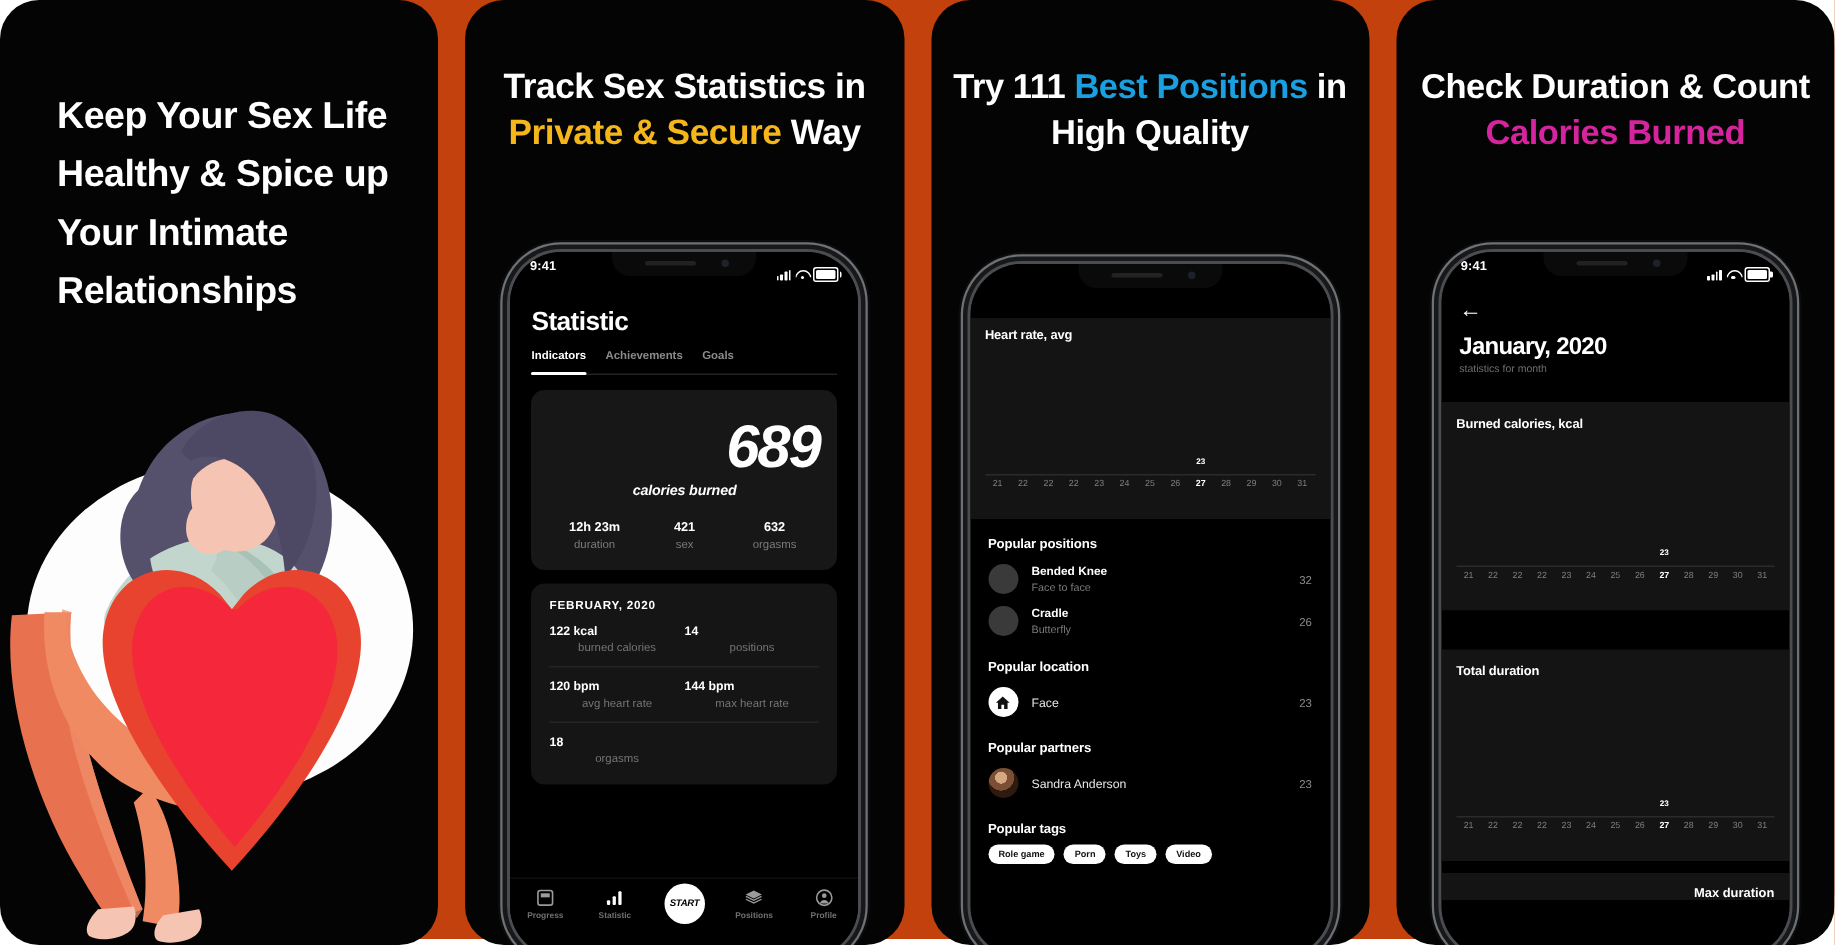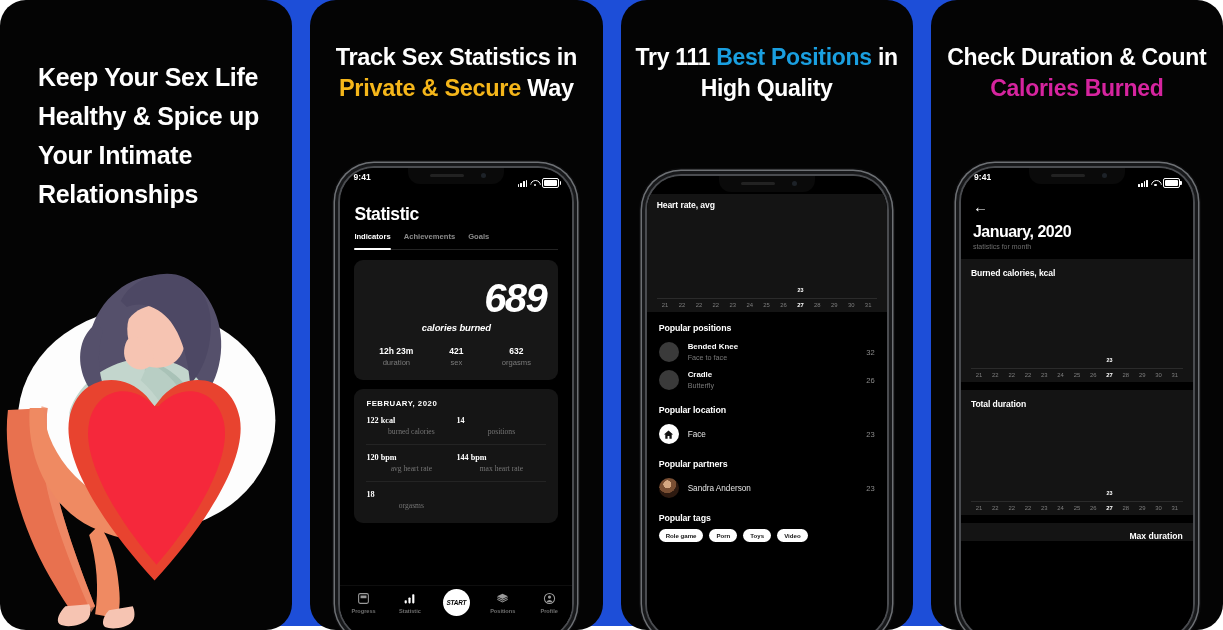--- a/index.html
+++ b/index.html
@@ -1,17 +1,17 @@
 <!DOCTYPE html>
 <html><head>
 <meta charset="utf-8">
 <style>
   html,body{margin:0;padding:0;background:#ffffff;}
   body{width:1223px;height:630px;font-family:"Liberation Sans",sans-serif;-webkit-font-smoothing:antialiased;}
-  .gallery{position:relative;width:1223px;height:626px;display:flex;gap:18px;background:#1d4ed8;box-sizing:border-box;border-radius:32px;}
+  .gallery{position:relative;width:1223px;height:626px;display:flex;gap:18px;background:#c2410c;box-sizing:border-box;border-radius:32px;}
   .panel{position:relative;flex:1 1 0;height:630px;background:#040404;border-radius:26px;overflow:hidden;}
   .headline{position:absolute;top:42px;left:0;right:0;text-align:center;font-weight:700;color:#fff;letter-spacing:-.3px;line-height:1.34;padding:0 12px;box-sizing:border-box;}
   .p1 .headline{font-size:25px;text-align:left;padding-left:38px;line-height:1.56;top:58px;}
   .p2 .headline{font-size:23.5px;}
   .p3 .headline{font-size:23px;}
   .p4 .headline{font-size:23px;}
   .hl-accent{}
   
   .illus{position:absolute;left:0;bottom:0;width:100%;height:420px;}
   
@@ -48,30 +48,30 @@
   .big-num{text-align:right;color:#fff;font-size:40px;font-weight:800;font-style:italic;letter-spacing:-1.5px;line-height:1;margin-top:6px;}
   .big-sub{text-align:center;color:#fff;font-size:9.5px;font-weight:700;font-style:italic;margin-top:4px;letter-spacing:-.1px;}
   .trio{display:flex;margin-top:13px;}
   .trio>div{flex:1;text-align:center;}
   .trio .v{color:#fff;font-size:8.5px;font-weight:700;}
   .trio .l{color:#7b7b7b;font-size:7.6px;margin-top:2px;}
   .card2{background:#151515;border-radius:9px;margin-top:9px;padding:10px 12px 11px;}
   .mhead{color:#fff;font-size:7.8px;font-weight:700;letter-spacing:.5px;}
   .mrow{display:flex;padding:8px 0;border-bottom:1px solid #242424;}
   .mrow:last-child{border-bottom:none;padding-bottom:2px;}
-  .mrow>div{flex:1;font-family:Liberation Serif, serif;}
+  .mrow>div{flex:1;}
   .mv{color:#fff;font-size:8.2px;font-weight:700;}
   .ml{color:#757575;font-size:7.6px;margin-top:2px;text-align:center;}
   .tabbar{position:absolute;left:0;right:0;bottom:0;height:46px;background:#000;display:flex;align-items:flex-start;justify-content:space-around;padding-top:6px;border-top:1px solid #0e0e0e;}
   .tb{display:flex;flex-direction:column;align-items:center;gap:3px;width:40px;}
   .tb .lab{color:#6f6f6f;font-size:5.6px;font-weight:600;}
   .tb.mid{position:relative;top:-3px;}
   .startbtn{width:27px;height:27px;border-radius:50%;background:#fff;display:flex;align-items:center;justify-content:center;color:#000;font-size:6.4px;font-weight:800;font-style:italic;letter-spacing:-.2px;}
   
-  .chart-card{background:#141414;padding:9px 10px 4px;}
+  .chart-card{background:#141414;padding:9px 10px 20px;margin-top:18px;}
   .chart-title{color:#fff;font-size:8.6px;font-weight:700;letter-spacing:-.1px;}
   .plot{position:relative;display:flex;align-items:flex-end;justify-content:space-between;margin-top:7px;}
   .bcol{position:relative;flex:1;display:flex;flex-direction:column;align-items:center;justify-content:flex-end;}
   .bar{width:4.4px;border-radius:2.2px;}
   .bar.sel{background:#fff;}
   .baltip{position:absolute;bottom:100%;margin-bottom:2px;color:#fff;font-size:5.4px;font-weight:700;line-height:1;}
   .axis{display:flex;justify-content:space-between;border-top:1px solid #2b2b2b;margin-top:3px;padding-top:3px;}
   .axis span{flex:1;text-align:center;color:#7e7e7e;font-size:5.9px;}
   .axis span.on{color:#fff;font-weight:700;}
   

